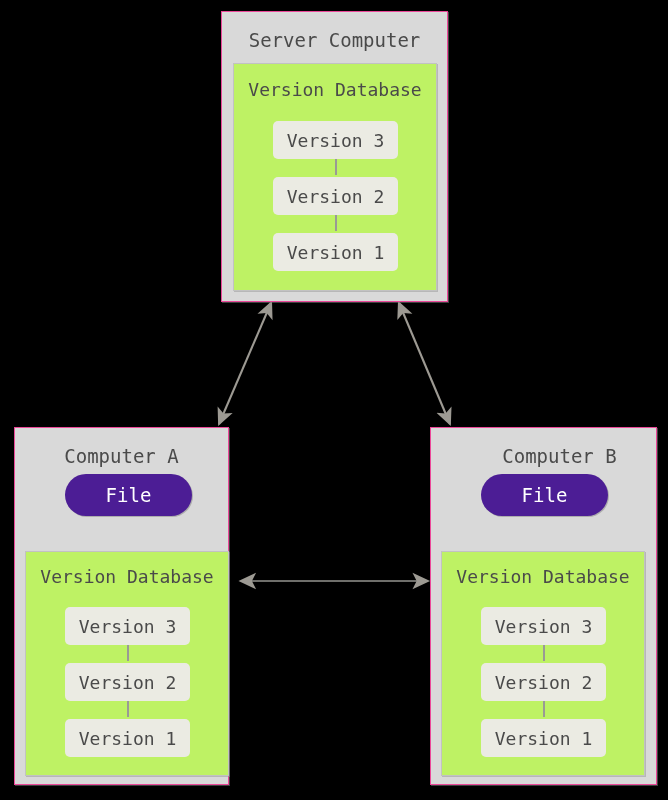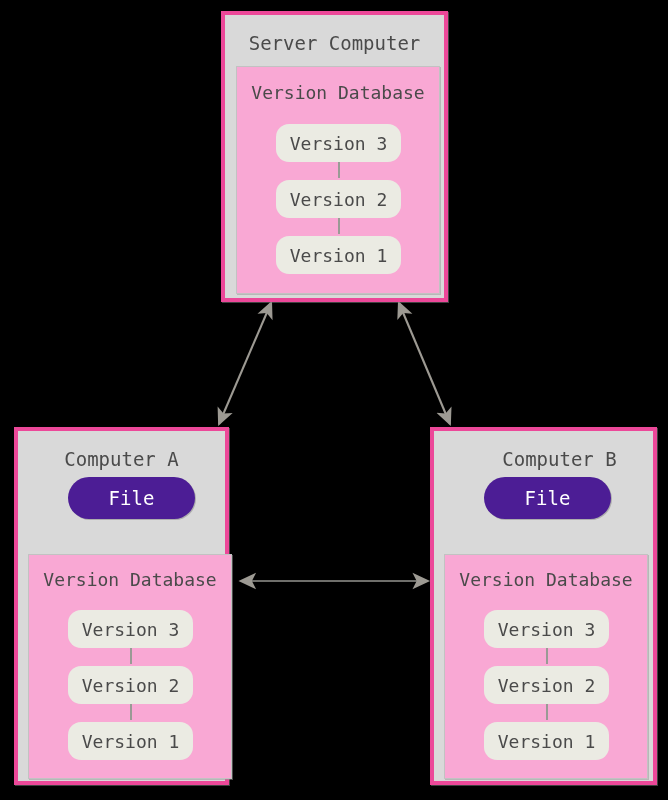--- a/index.html
+++ b/index.html
@@ -18,21 +18,21 @@
   #svg-links {
     position: absolute;
     left: 0; top: 0;
     width: 668px; height: 800px;
     pointer-events: none;
   }
   
   .machine {
     position: absolute;
     background: #d9d9d9;
-    border: 4px solid #ec4899;
+    border: 1px solid #ec4899;
     box-sizing: border-box;
     box-shadow: 1px 1px 0 rgba(120,120,120,0.55);
     z-index: 2;
   }
   .machine-title {
     text-align: center;
     color: #4a4a4a;
     font-size: 19px;
     letter-spacing: 0px;
     line-height: 1;
@@ -47,37 +47,37 @@
     font-size: 19px;
     display: flex;
     align-items: center;
     justify-content: center;
     box-sizing: border-box;
     box-shadow: 1px 1px 0 rgba(120,120,120,0.45);
   }
   
   .vdb {
     position: absolute;
-    background: #f9a8d4;
+    background: #bef264;
     border: 1px solid #c2c2c2;
     box-sizing: border-box;
     box-shadow: 1px 1px 0 rgba(150,150,150,0.5);
   }
   .vdb-title {
     color: #4a4a4a;
     font-size: 18px;
     text-align: center;
     white-space: nowrap;
     line-height: 1;
   }
   .version-pill {
     position: absolute;
     background: #ebebe3;
     color: #4a4a4a;
-    border-radius: 13px;
+    border-radius: 5px;
     font-size: 18px;
     display: flex;
     align-items: center;
     justify-content: center;
     box-sizing: border-box;
     white-space: nowrap;
   }
   .version-link {
     position: absolute;
     width: 2px;

